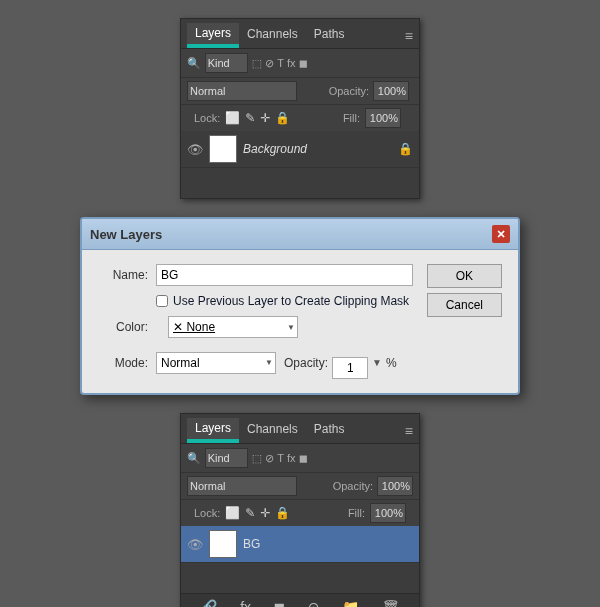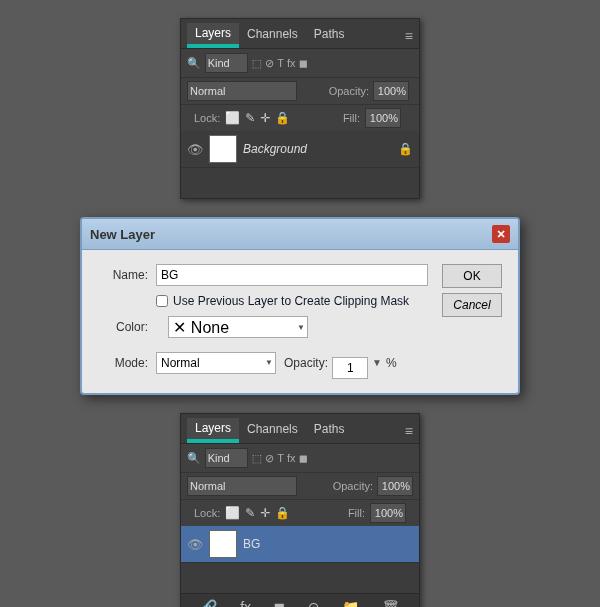--- a/index.html
+++ b/index.html
@@ -247,27 +247,26 @@
     }
     .dialog-ok-btn {
       padding: 4px 18px;
       background: #ddd;
       border: 1px solid #999;
       font-size: 12px;
       cursor: pointer;
       min-width: 60px;
     }
     .dialog-cancel-btn {
-      padding: 4px 10px;
+      padding: 4px 18px;
       background: #ddd;
       border: 1px solid #999;
       font-size: 12px;
       cursor: pointer;
       min-width: 60px;
-      font-style: italic;
     }
     .dialog-buttons {
       display: flex;
       flex-direction: column;
       gap: 5px;
       margin-left: 4px;
     }
     .dialog-main-content {
       flex: 1;
       display: flex;
@@ -404,39 +403,39 @@
       <span class="layer-name">Background</span>
       <span class="layer-lock">🔒</span>
     </div>
     <div style="height:30px; background:#3c3c3c;"></div>
   </div>
 </div>
 
 <div class="dialog-overlay">
   <div class="dialog">
     <div class="dialog-titlebar">
-      <span class="dialog-title">New Layer</span>
+      <span class="dialog-title">New Layers</span>
       <button class="dialog-close-btn">✕</button>
     </div>
     <div class="dialog-body">
 
       <div style="display:flex; gap:10px;">
         <div class="dialog-main-content">
           <div class="dialog-row">
             <span class="dialog-label">Name:</span>
             <input class="dialog-name-input" value="BG" style="">
           </div>
           <div class="dialog-checkbox-row">
             <input type="checkbox" class="dialog-checkbox" style="">
             <span class="dialog-checkbox-label">Use Previous Layer to Create Clipping Mask</span>
           </div>
           <div class="dialog-row dialog-color-row">
             <span class="dialog-label">Color:</span>
             <div class="select-wrapper">
-              <select class="dialog-color-select" style="width:140px; height:22px; font-size:16px;">
+              <select class="dialog-color-select" style="width:130px; height:22px; font-size:12px;text-decoration:underline;">
                 <option>✕  None</option>
                 <option>Red</option>
                 <option>Orange</option>
                 <option>Yellow</option>
               </select>
               <span class="select-arrow">▼</span>
             </div>
           </div>
           <div class="dialog-row dialog-mode-row">
             <span class="dialog-label">Mode:</span>

